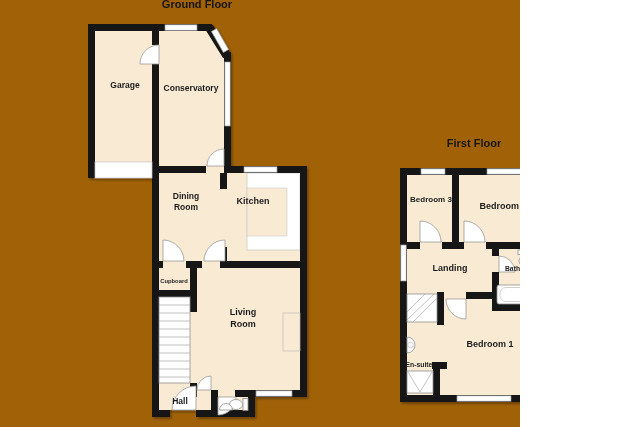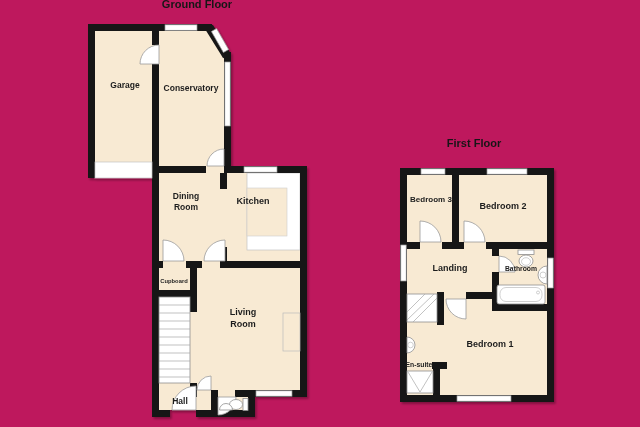--- a/index.html
+++ b/index.html
@@ -1,16 +1,16 @@
 <!DOCTYPE html>
 <html><head>
 <meta charset="utf-8">
 <style>
   html,body{margin:0;padding:0;background:#ffffff;}
-  .canvas{position:relative;width:640px;height:427px;background:#be185d;overflow:hidden;
+  .canvas{position:relative;width:520px;height:427px;background:#a16207;overflow:hidden;
           font-family:"Liberation Sans", sans-serif;}
   .room{fill:#f8ead3;}
   .wall{fill:#161616;}
   .wallline{stroke:#161616;}
   .gap{fill:#f8ead3;}
   .win{fill:#ffffff;stroke:#999999;stroke-width:0.7;}
   .door{fill:#ffffff;stroke:#9a9a9a;stroke-width:0.8;}
   .fix{fill:#ffffff;stroke:#909090;stroke-width:0.8;}
   .fixthin{fill:none;stroke:#bcbcbc;stroke-width:0.7;}
   .counter{fill:#ffffff;stroke:#c4c4c4;stroke-width:0.7;}

